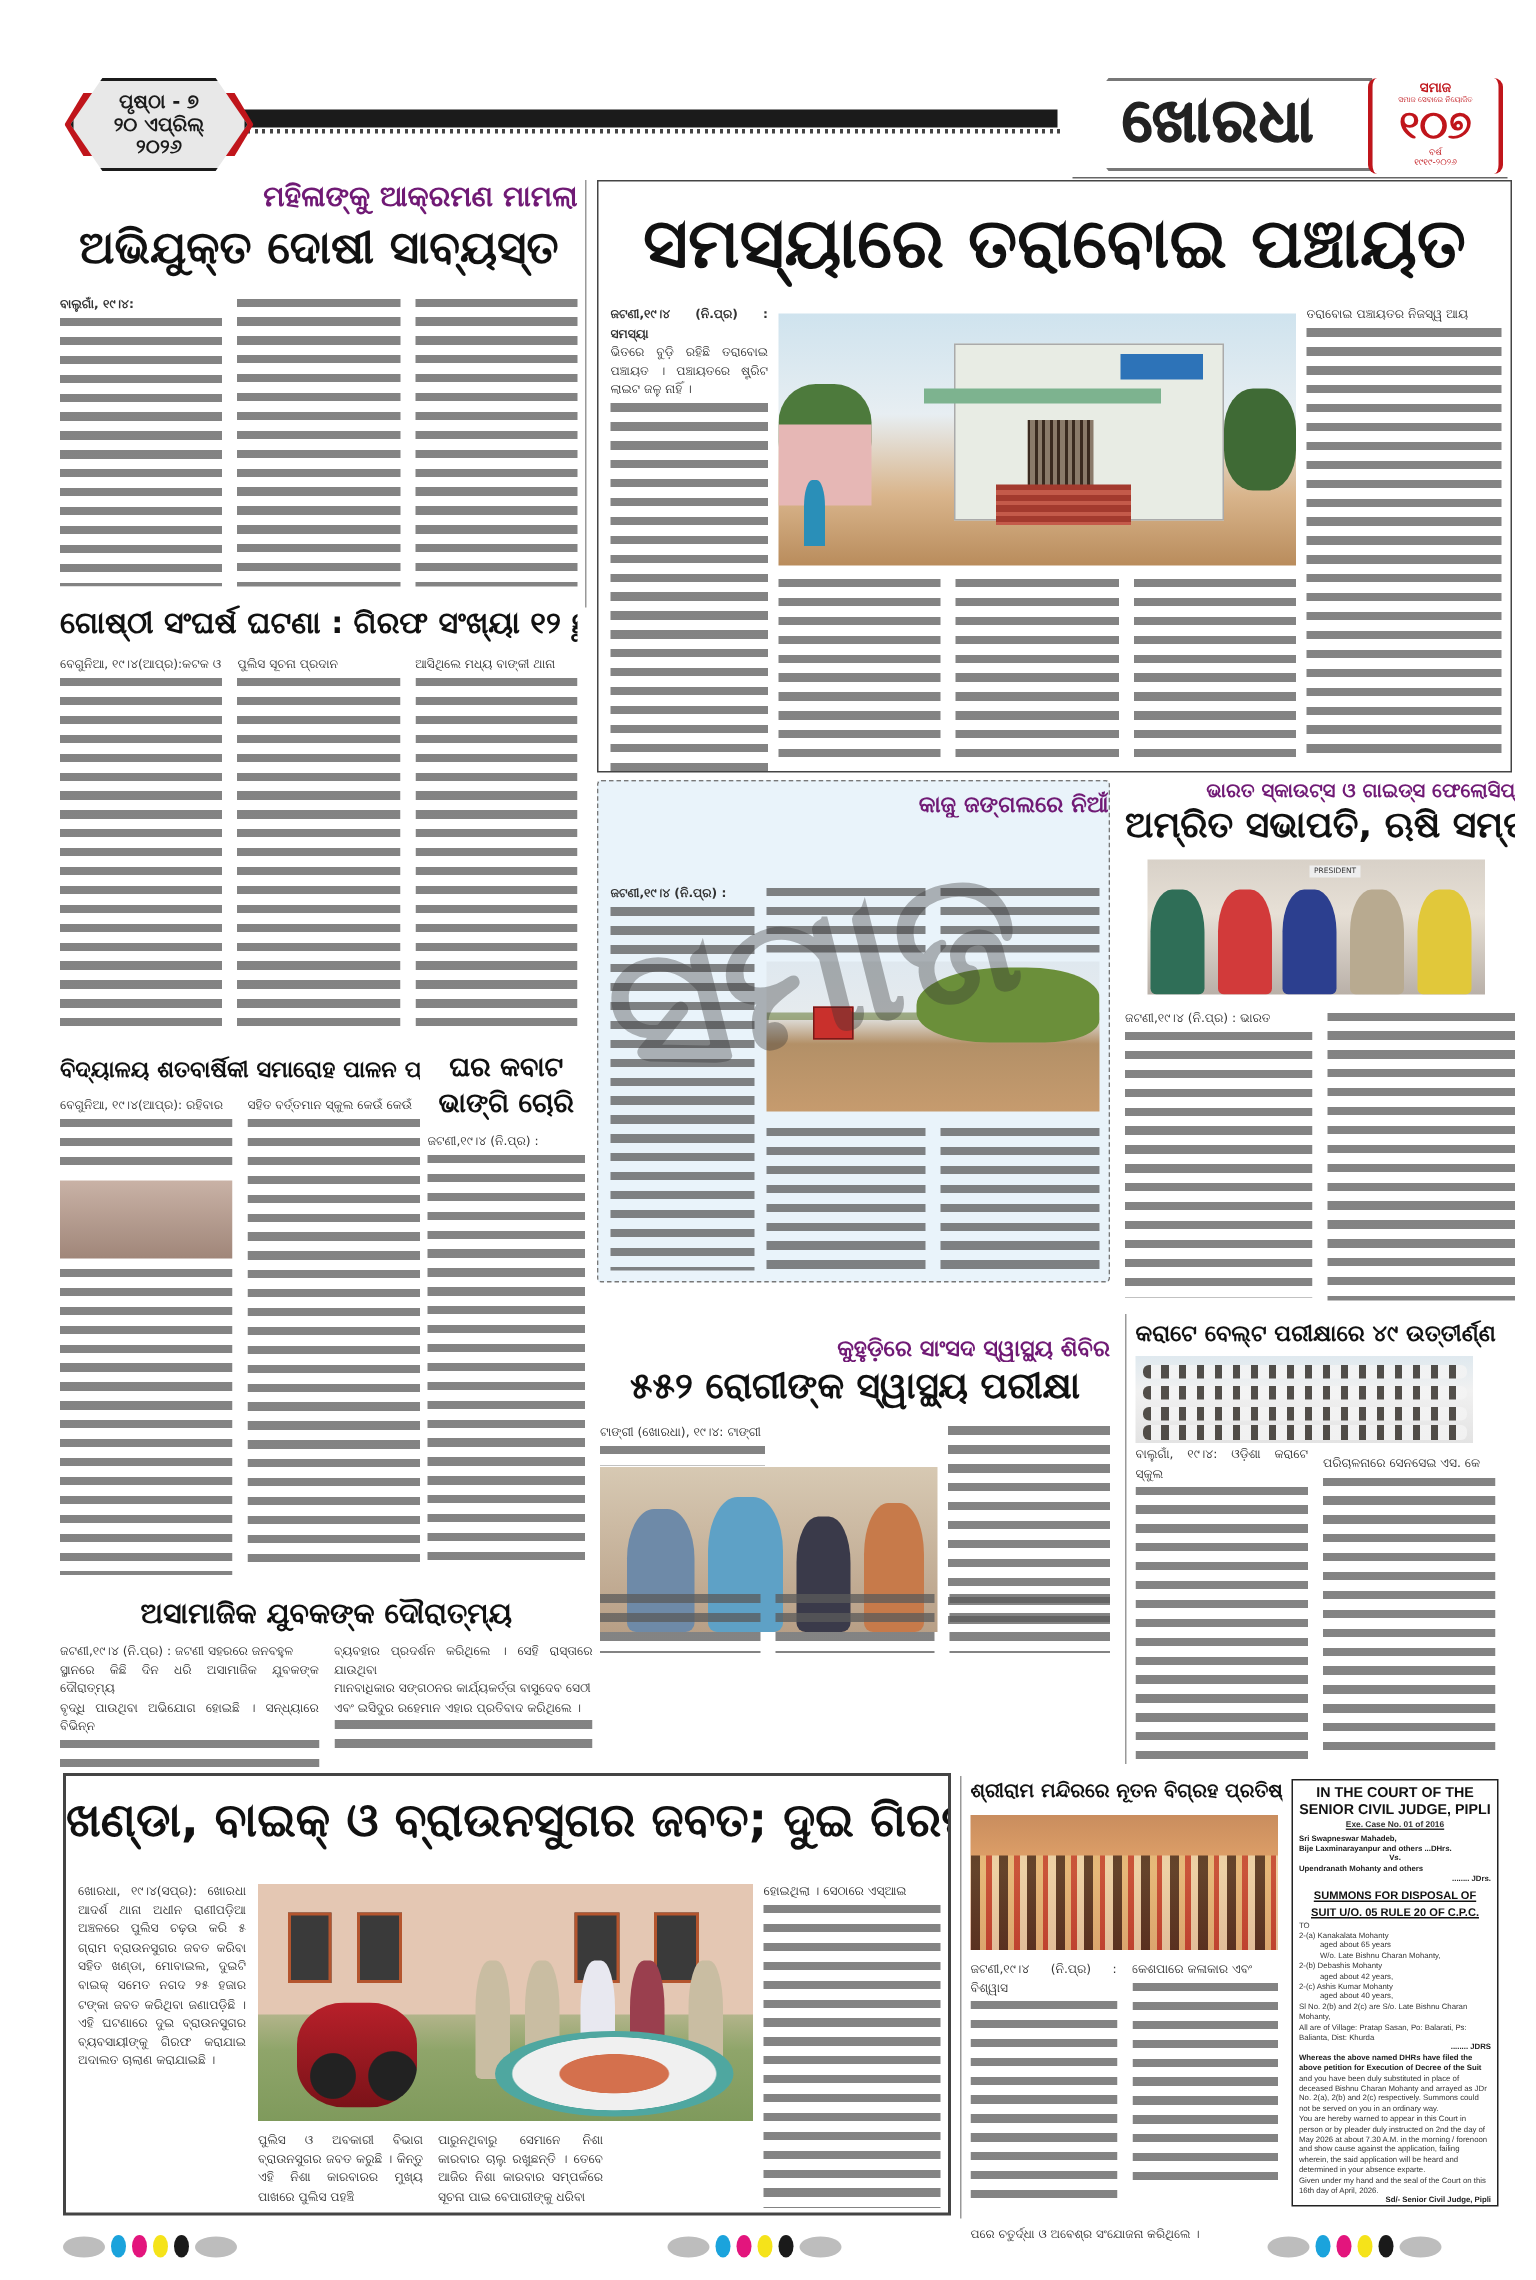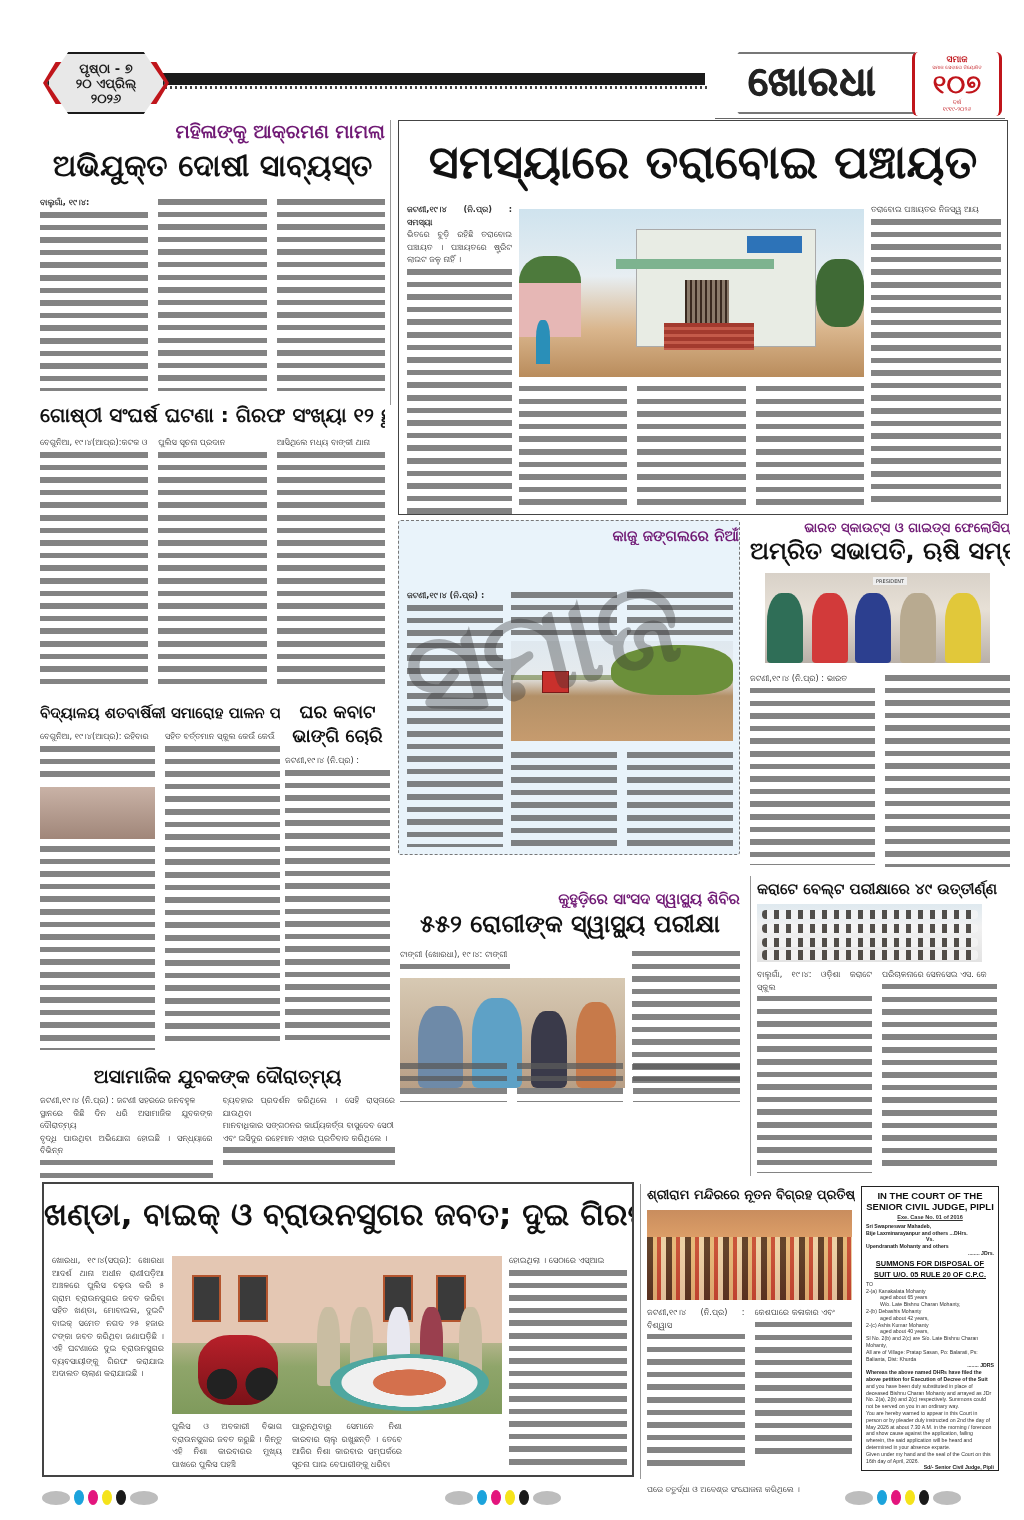--- a/index.html
+++ b/index.html
@@ -275,21 +275,21 @@
 </div>
 
 <div class="abs" style="left:750px; top:876px; width:260px; height:300px; border-left:1px solid #999; padding-left:6px;">
   <div class="headline" style="font-size:15px; line-height:26px; text-align:left;">କରାଟେ ବେଲ୍ଟ ପରୀକ୍ଷାରେ ୪୯ ଉତ୍ତୀର୍ଣ୍ଣ</div>
   <div class="photo ph-karate" style="left:6px; top:28px; width:225px; height:58px;">
     <div class="row" style="top:10%;"></div>
     <div class="row" style="top:34%;"></div>
     <div class="row" style="top:58%;"></div>
     <div class="row" style="top:80%;"></div>
   </div>
-  <div class="abs cols" style="left:6px; top:92px; width:240px; height:205px;">
+  <div class="abs cols" style="left:6px; top:92px; width:240px; height:205px;align-items:center;">
     <div class="col">
       <div>ବାଲୁଗାଁ, ୧୯।୪: ଓଡ଼ିଶା କରାଟେ ସ୍କୁଲ</div>
       <div class="col-lines" style="height:190px;"></div>
     </div>
     <div class="col">
       <div>ପରିଚାଳନାରେ ସେନସେଇ ଏସ. କେ</div>
       <div class="col-lines" style="height:190px;"></div>
     </div>
   </div>
 </div>

